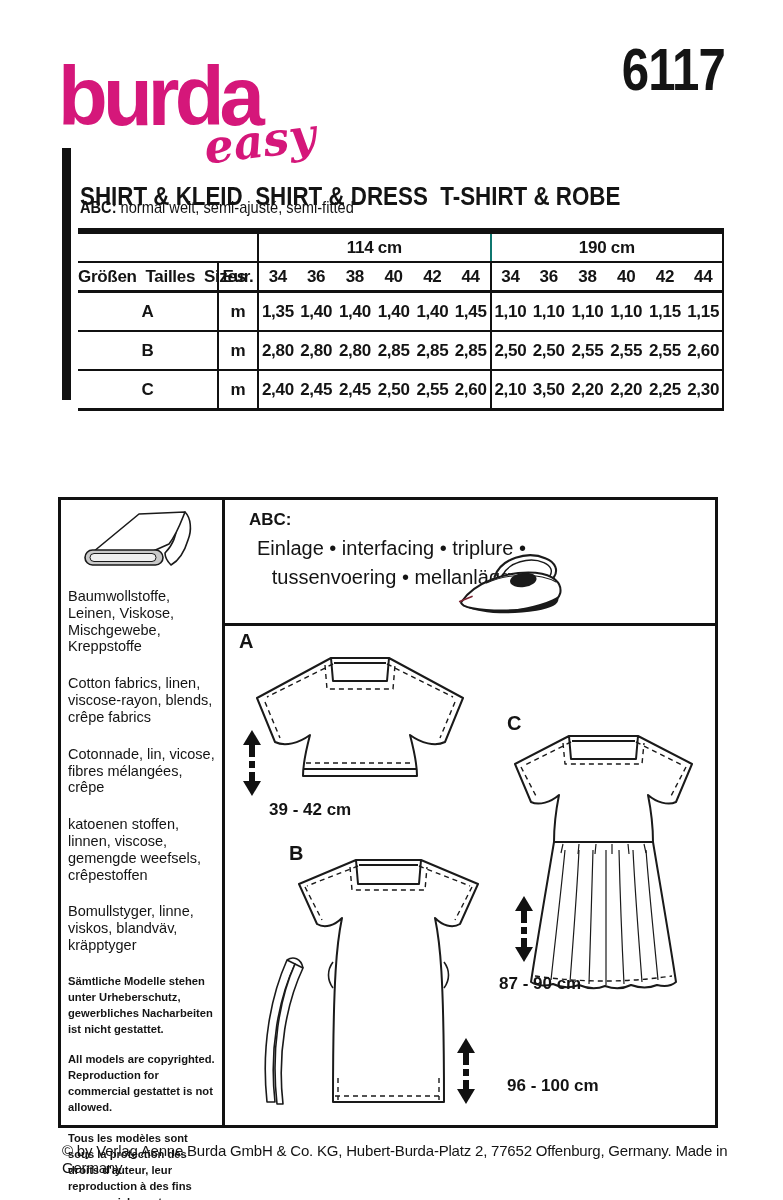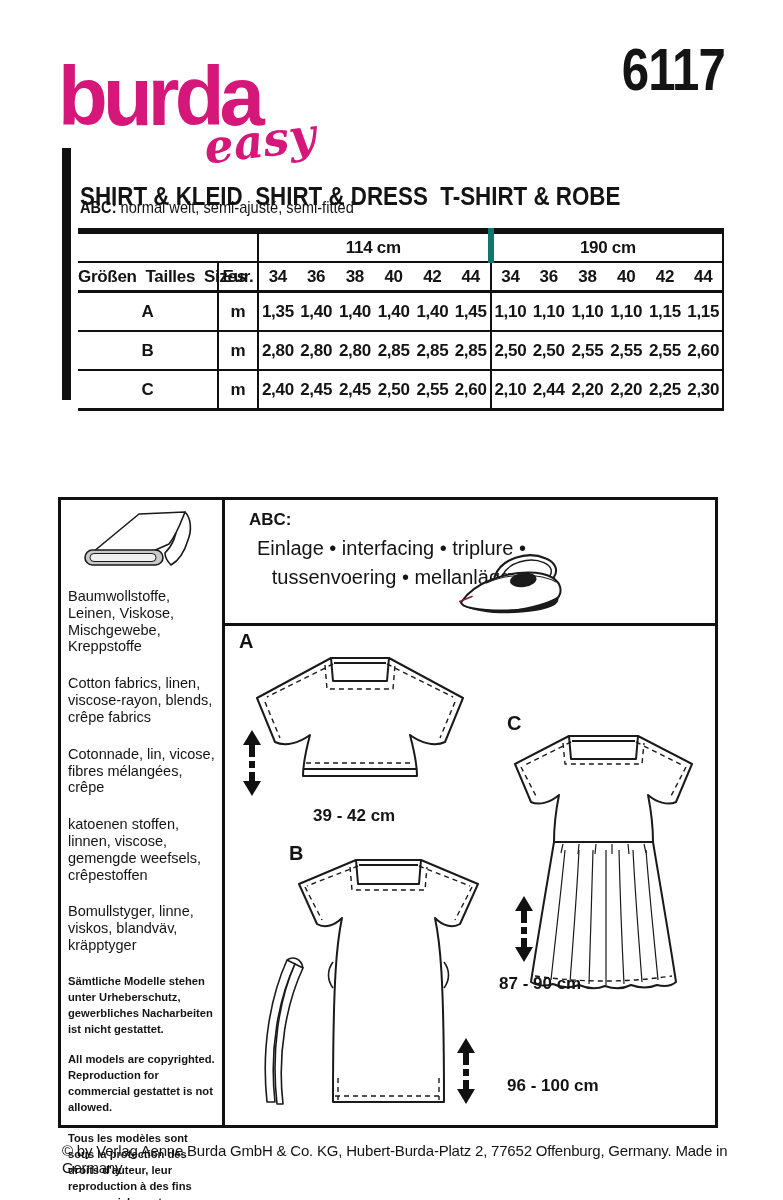--- a/index.html
+++ b/index.html
@@ -32,21 +32,21 @@
   
   table.fabric { position:absolute; left:78px; top:228px; width:645px; border-collapse:collapse;
     table-layout:fixed; border-top:6px solid #111; }
   table.fabric td { padding:0; font-size:17px; font-weight:700; text-align:center;
     letter-spacing:-0.3px; color:#141414; }
   tr.r-widths td { height:27px; }
   tr.r-sizes  td { height:27px; border-bottom:3px solid #111; }
   tr.r-data   td { height:37px; border-bottom:2px solid #111; }
   tr.r-last   td { border-bottom:3px solid #111; }
   td.c-spacer { border-bottom:2px solid #111; }
-  td.c-w114 { border-left:2px solid #111; border-right:6px solid #0f766e; border-bottom:2px solid #111; }
+  td.c-w114 { border-left:2px solid #111; border-right:2px solid #0f766e; border-bottom:2px solid #111; }
   td.c-w140 { border-right:2px solid #111; border-bottom:2px solid #111; }
   td.c-label { text-align:left; border-right:2px solid #111; white-space:pre; padding-left:2px; }
   td.c-eur { border-right:2px solid #111; }
   td.c-unit { text-align:right; padding-right:4px; border-right:2px solid #111; }
   td.c-gend { border-right:2px solid #111;margin-top:35px; }
 
   
   .main-box { position:absolute; left:58px; top:497px; width:660px; height:631px;
     border:3px solid #111; box-sizing:border-box; }
   .left-col { position:absolute; left:0; top:0; bottom:0; width:164px;
@@ -149,21 +149,21 @@
     <tr class="r-data r-last">
       <td class="c-label">C</td>
       <td class="c-unit">m</td>
       <td>2,40</td>
       <td>2,45</td>
       <td>2,45</td>
       <td>2,50</td>
       <td>2,55</td>
       <td class="c-gend">2,60</td>
       <td>2,10</td>
-      <td>2,44</td>
+      <td>3,50</td>
       <td>2,20</td>
       <td>2,20</td>
       <td>2,25</td>
       <td class="c-gend">2,30</td>
     </tr>
   </tbody>
     </table>
 
   <div class="main-box">
 
@@ -228,21 +228,21 @@
         <svg width="22" height="66" viewBox="0 0 22 66">
           <g fill="#111">
             <polygon points="11,0 2,15 20,15"></polygon>
               <rect x="8" y="14" width="6" height="13"></rect>
             <rect x="8" y="31" width="6" height="7"></rect>
               <rect x="8" y="42" width="6" height="11"></rect>
             <polygon points="2,51 20,51 11,66"></polygon>
           </g>
         </svg>
       </div>
-      <div class="measure-label" style="left:44px; top:180px;margin-left:44px;">39 - 42 cm</div>
+      <div class="measure-label" style="left:44px; top:174px;">39 - 42 cm</div>
 
       <div class="view-label" style="left:64px; top:216px;">B</div>
       <div class="abs" style="left:56px; top:228px;">
         <svg width="215" height="258" viewBox="0 0 215 258">
           <g stroke="#1a1a1a" stroke-width="2" fill="#ffffff" stroke-linejoin="round">
             <path d="M75,6 L18,30 L36,70 C44,75 54,71 61,64 C56,88 52,120 52,248 L163,248 C163,120 159,88 154,64 C161,71 171,75 179,70 L197,30 L140,6 L138,30 L77,30 Z"></path>
             <path d="M75,6 L140,6 M78,11 L137,11" fill="none"></path>
             <path d="M52,108 C46,116 46,126 52,134 M163,108 C169,116 169,126 163,134" fill="none" stroke-width="1.6"></path>
             <g stroke-width="1.4" stroke-dasharray="5 4" fill="none">
               <path d="M69,13 L71,36 L144,36 L146,13"></path>

